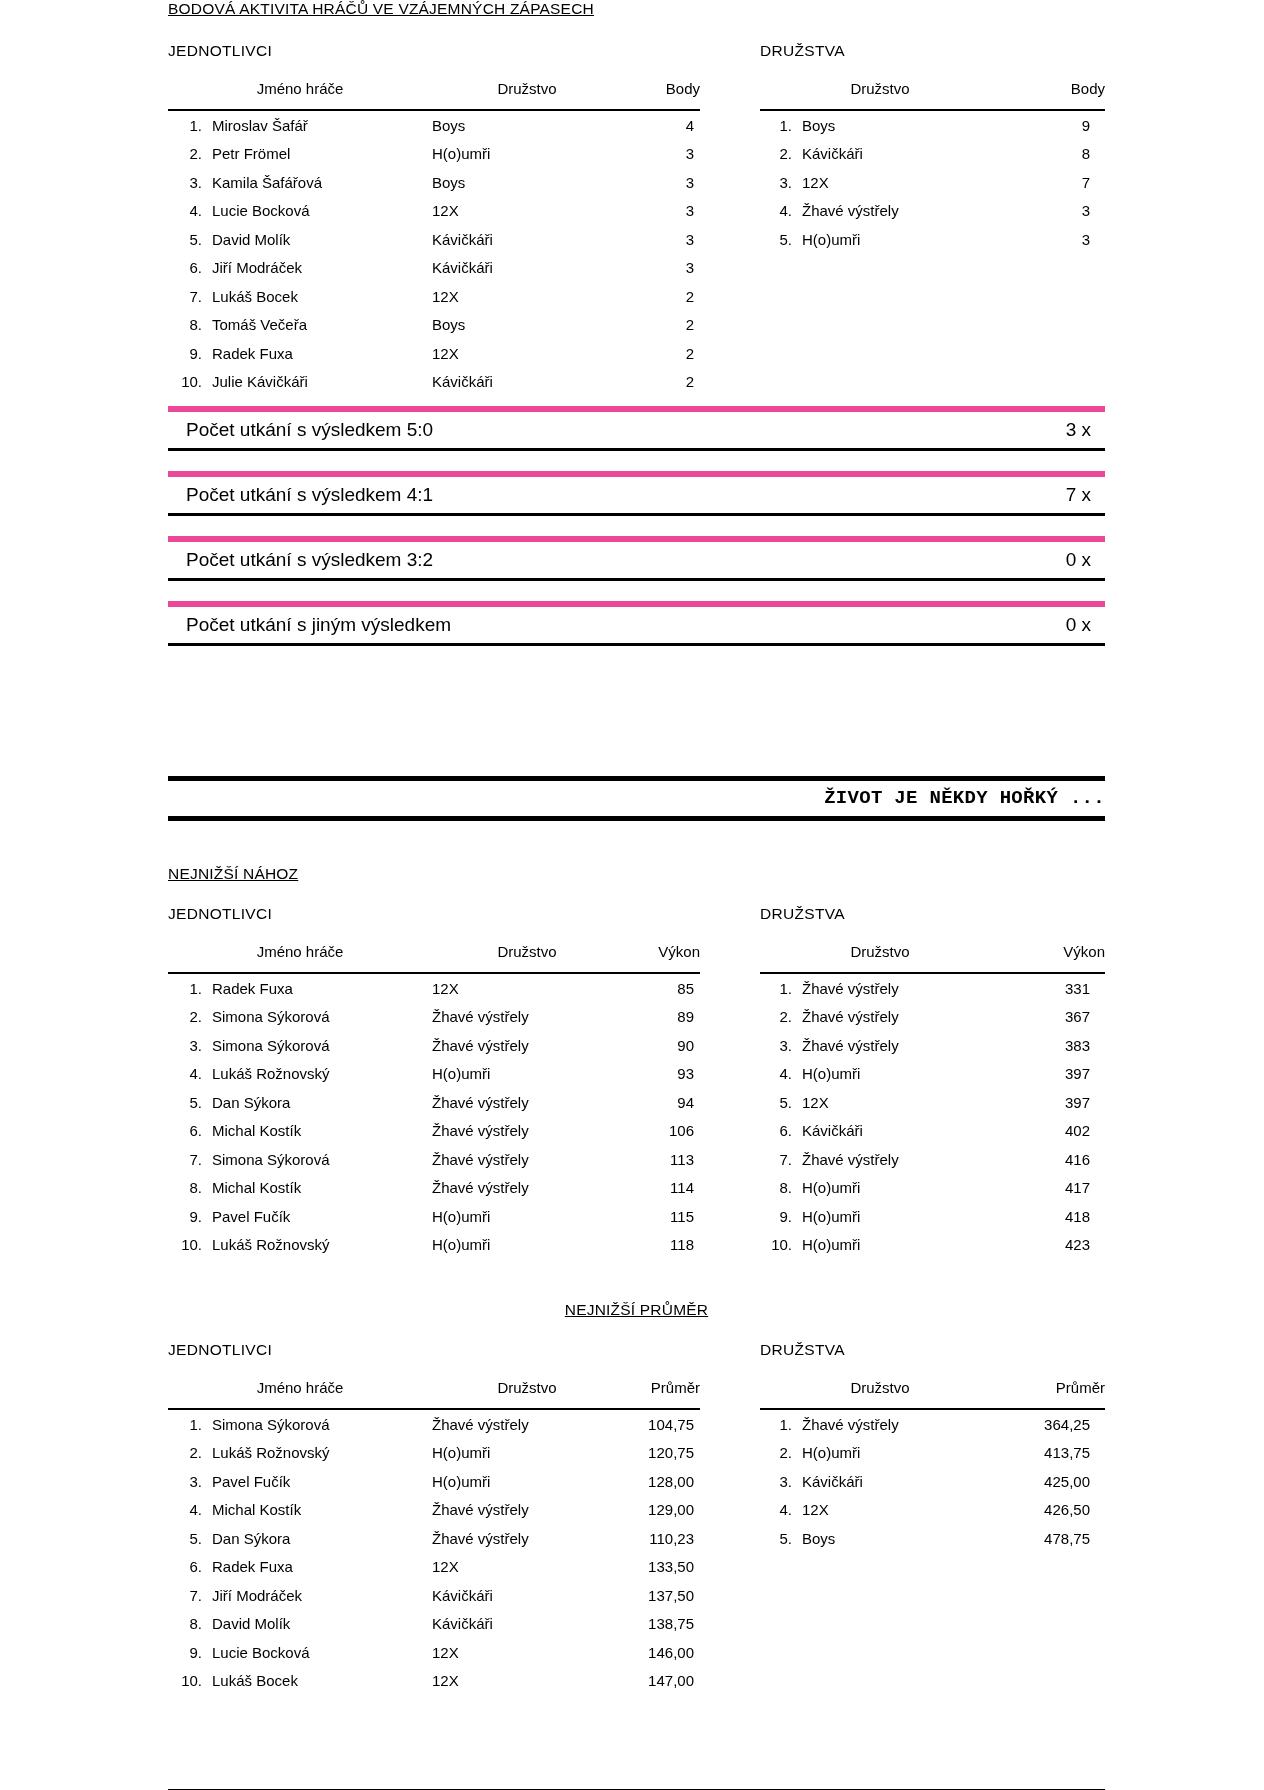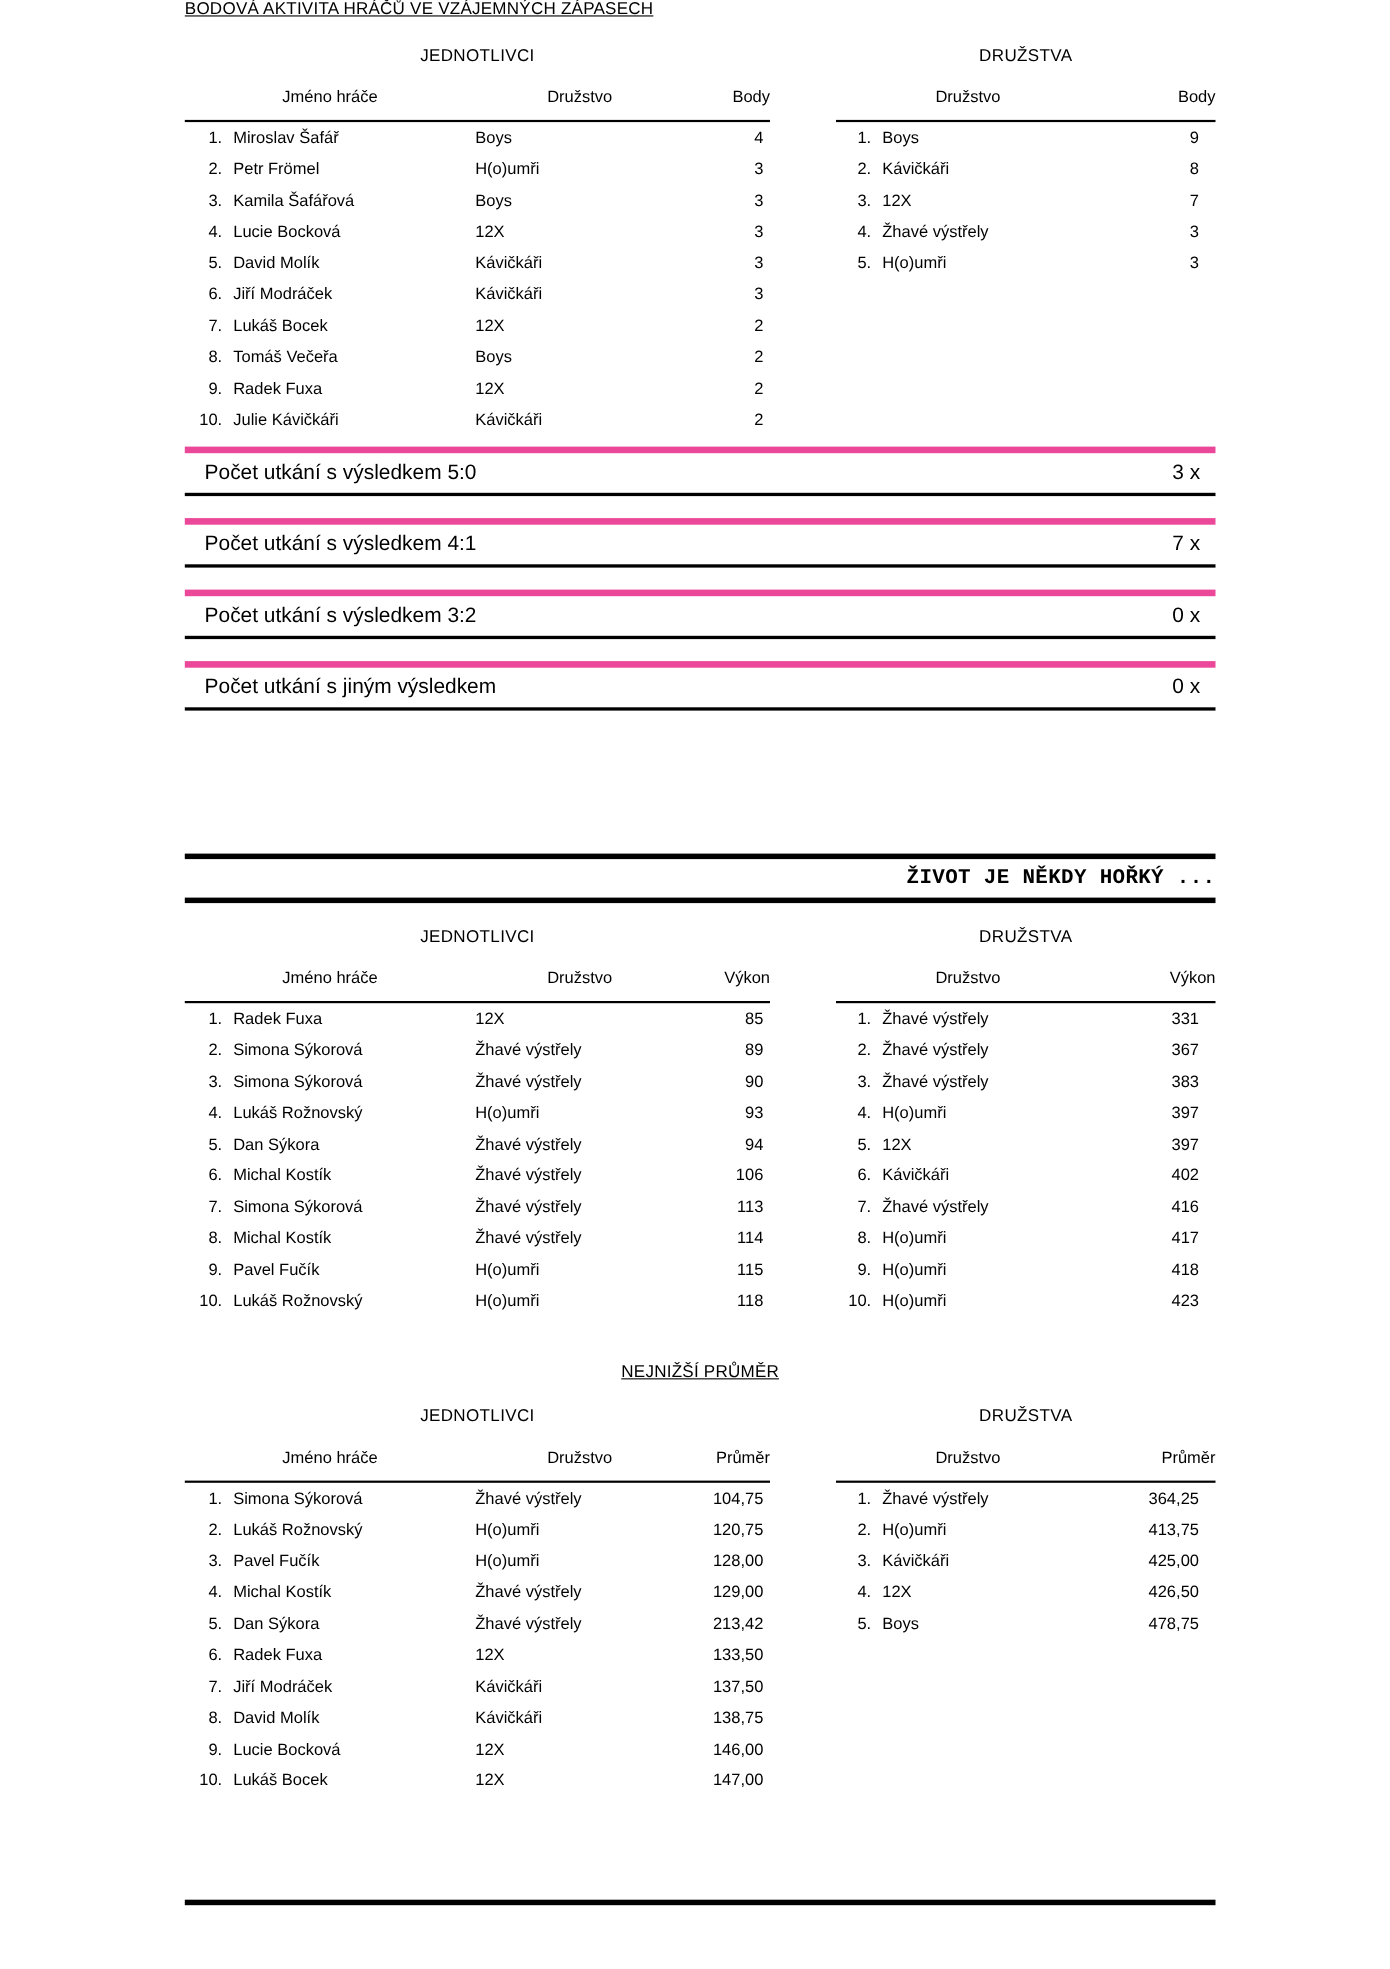--- a/index.html
+++ b/index.html
@@ -42,21 +42,20 @@
     align-items: flex-start;
   }
   .tables-row.first  { margin-top: 24px; }
   .tables-row.second { margin-top: 22px; }
   .tables-row.third  { margin-top: 22px; }
 
   .tbl-block-left  { width: 532px; }
   .tbl-block-right { width: 345px; margin-left: auto; }
 
   .sec-title {
-    text-align: center;
     font-size: 15.5px;
     line-height: 18px;
     letter-spacing: 0.3px;
   }
 
   .thead {
     display: grid;
     margin-top: 20px;
     border-bottom: 2px solid #000;
     padding-bottom: 11px;
@@ -251,20 +250,21 @@
       <span>0 x</span>
     </div>
     <div class="score-box">
       <span>Počet utkání s jiným výsledkem</span>
       <span>0 x</span>
     </div>
   </div>
 
   <div class="divider-block">ŽIVOT JE NĚKDY HOŘKÝ ...</div>
 
+  <div class="sub-heading nahoz">NEJNIŽŠÍ NÁHOZ</div>
 
   <div class="tables-row second">
     <div class="tbl-block-left tbl-players">
       <div class="sec-title">JEDNOTLIVCI</div>
       <div class="thead thead-players">
         <div class="h h-name">Jméno hráče</div>
         <div class="h h-team">Družstvo</div>
         <div class="h h-value">Výkon</div>
       </div>
       <div class="tbody">
@@ -424,21 +424,21 @@
           <div class="trow">
             <div class="cell cell-rank">4.</div>
             <div class="cell cell-name">Michal Kostík</div>
             <div class="cell cell-team">Žhavé výstřely</div>
             <div class="cell cell-value">129,00</div>
           </div>
           <div class="trow">
             <div class="cell cell-rank">5.</div>
             <div class="cell cell-name">Dan Sýkora</div>
             <div class="cell cell-team">Žhavé výstřely</div>
-            <div class="cell cell-value">213,42</div>
+            <div class="cell cell-value">110,23</div>
           </div>
           <div class="trow">
             <div class="cell cell-rank">6.</div>
             <div class="cell cell-name">Radek Fuxa</div>
             <div class="cell cell-team">12X</div>
             <div class="cell cell-value">133,50</div>
           </div>
           <div class="trow">
             <div class="cell cell-rank">7.</div>
             <div class="cell cell-name">Jiří Modráček</div>

